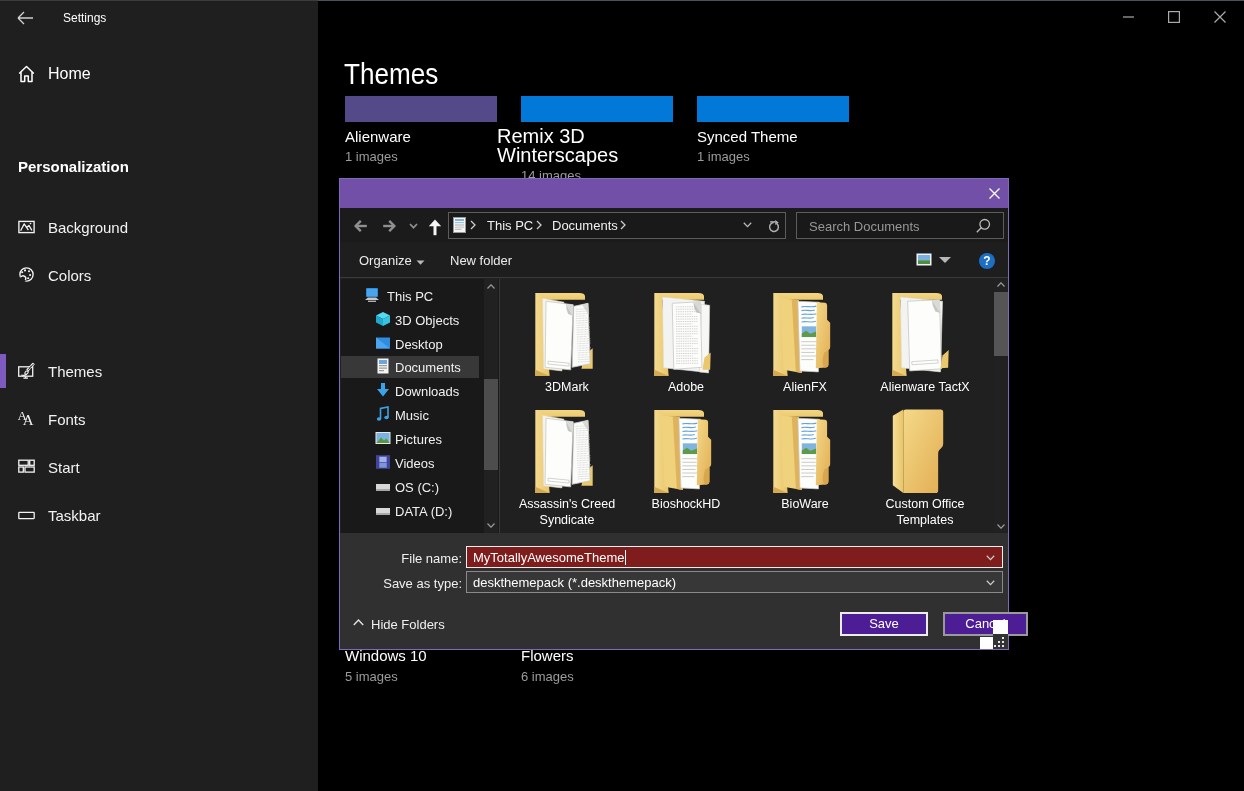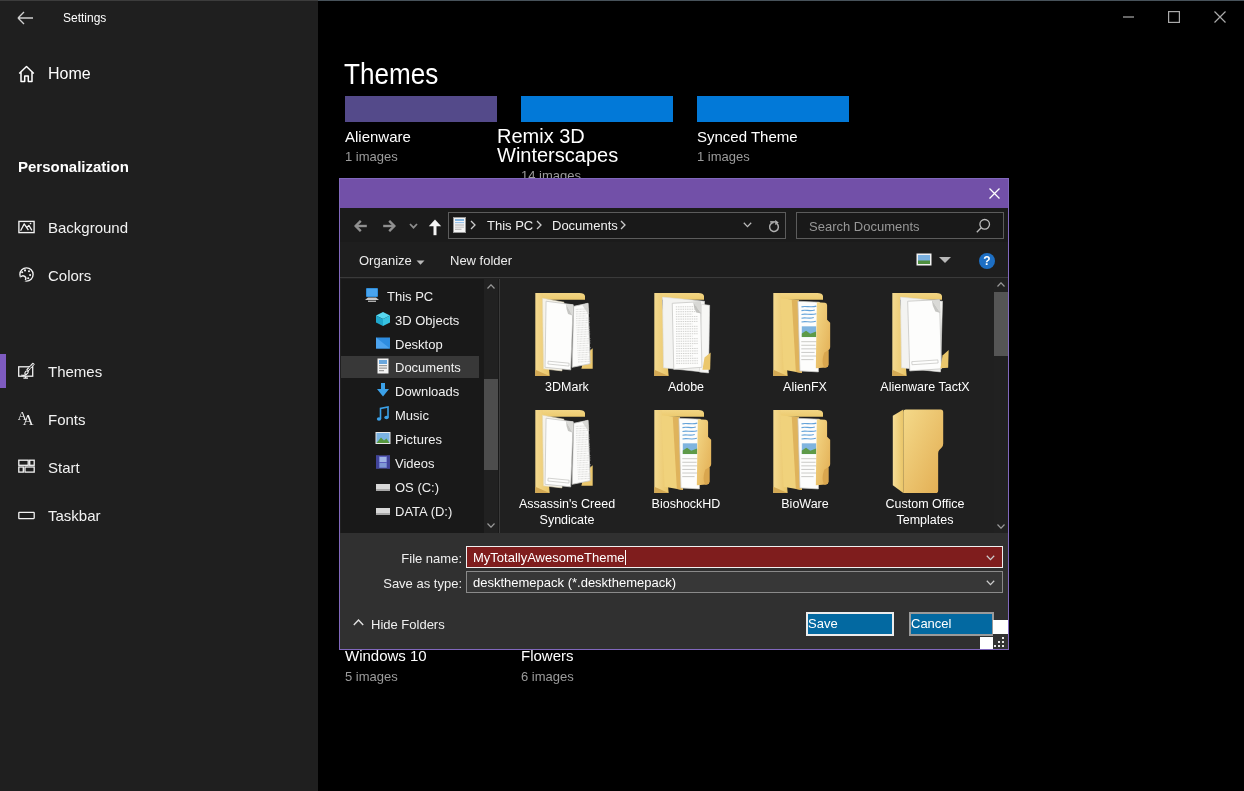--- a/index.html
+++ b/index.html
@@ -14,21 +14,21 @@
 
 #dlg { position:absolute; left:339px; top:178px; width:670px; height:472px; background:#212121; border:1px solid #8168bd; }
 
 .inbox { background:#191919; border:1px solid #5c5c5c; position:absolute; }
 .scroll-track { background:#212121; position:absolute; }
 .scroll-thumb { background:#4d4d4d; position:absolute; }
 .treerow { position:absolute; left:0; width:139px; height:22px; color:#f0f0f0; font-size:13px; }
 .treerow .ic { position:absolute; width:16px; height:16px; }
 .treerow .tx { position:absolute; top:50%; transform:translateY(-50%); }
 .flabel { position:absolute; color:#fff; font-size:12.5px; text-align:center; line-height:16px; }
-.btn { position:absolute; background:#0369a1; color:#fff; font-size:13px; text-align:left; }
+.btn { position:absolute; background:#4c1d95; color:#fff; font-size:13px; text-align:center;margin-left:34px; }
 </style>
 </head>
 <body>
 <div id="page">
 
   <div id="sidebar">
     <svg class="abs" style="left:16px;top:9px" width="18" height="16" viewBox="0 0 18 16">
       <path d="M2,8 H17 M2,8 L8,2 M2,8 L8,14" stroke="#d0d0d0" stroke-width="1.4" fill="none"></path>
     </svg>
     <div class="abs" style="left:63px;top:10px;font-size:12px;color:#fff;">Settings</div>

